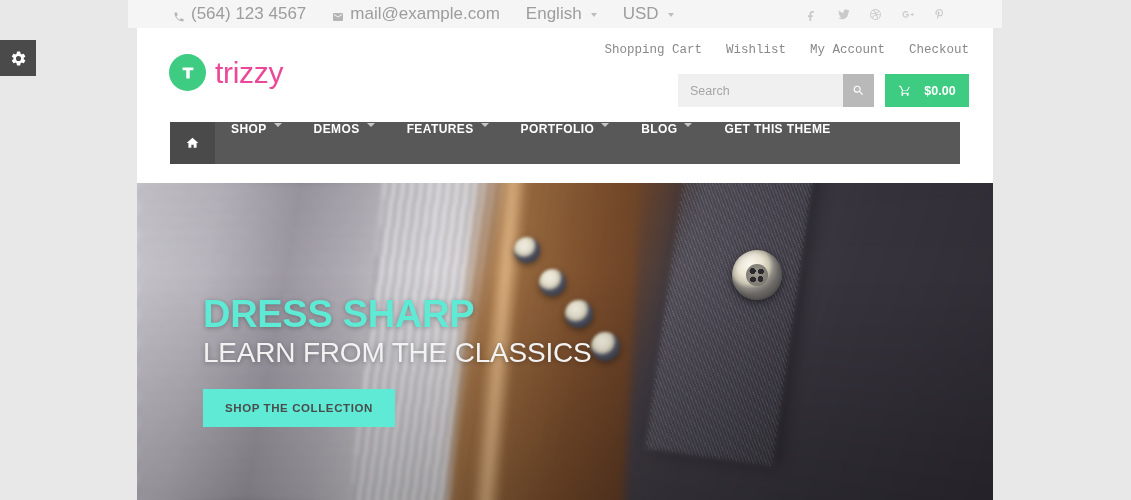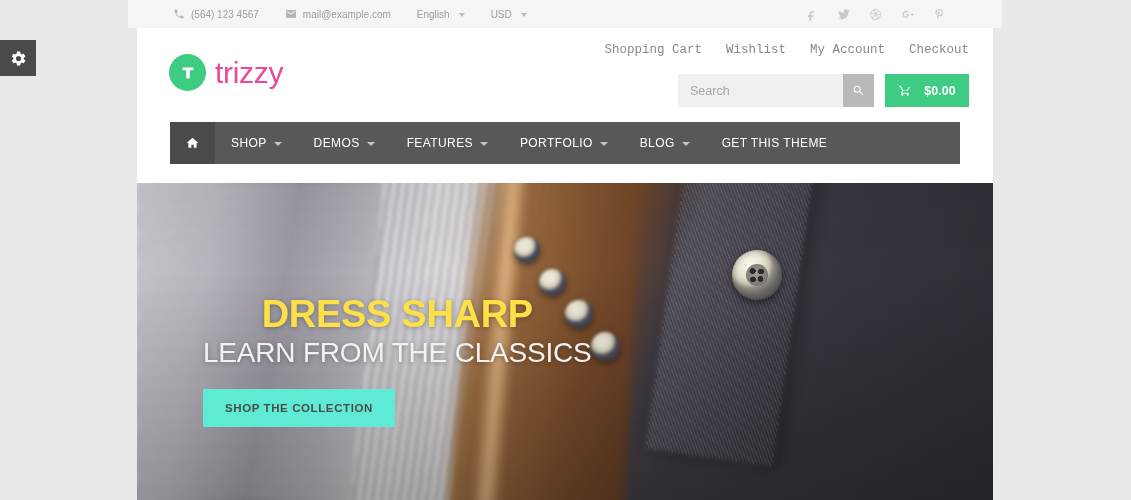--- a/index.html
+++ b/index.html
@@ -35,21 +35,21 @@
 
   
   .topbar {
     position: absolute;
     left: -9px; top: 0;
     width: 874px;
     height: 28px;
     background: #f5f5f5;
     display: flex;
     align-items: center;
-    font-size: 10px;
+    font-size: 17px;
     color: #9a9a9a;
   }
   .topbar-left { display: flex; align-items: center; padding-left: 45px; gap: 0px; }
   .tb-item {
     display: flex; align-items: center; gap: 6px;
     margin-right: 26px;
     white-space: nowrap;
     color: #9d9d9d;
   }
   .tb-item.link { cursor: pointer; }
@@ -150,25 +150,25 @@
     display: flex; align-items: stretch;
   }
   .nav-home {
     width: 45px;
     background: #4a4a4a;
     display: flex; align-items: center; justify-content: center;
     cursor: pointer;
   }
   .nav-home svg { width: 15px; height: 14px; fill: #fff; display:block; }
   .nav-item {
-    display: flex; align-items: center;
+    display: flex; align-items: flex-start;
     padding: 0 16px;
     color: #ffffff;
     font-size: 12px;
-    font-weight: normal;
+    font-weight: bold;
     letter-spacing: 0.4px;
     cursor: pointer;
     white-space: nowrap;
   }
   .caret-w {
     display: inline-block;
     width: 0; height: 0;
     border-left: 4px solid transparent;
     border-right: 4px solid transparent;
     border-top: 4px solid #c5c5c5;
@@ -292,25 +292,24 @@
   }
 
   .hero-content {
     position: absolute;
     left: 66px; top: 112px;
     z-index: 5;
   }
   .hero-title {
     font-size: 38px;
     font-weight: bold;
-    color: #fde047;
+    color: #5eead4;
     letter-spacing: -0.3px;
     text-shadow: 0 1px 5px rgba(0,0,0,0.3);
     line-height: 1.05;
-    text-align: center;
   }
   .hero-sub {
     font-size: 28px;
     font-weight: 400;
     color: #f2f2f2;
     margin-top: 3px;
     letter-spacing: -0.2px;
     text-shadow: 0 1px 5px rgba(0,0,0,0.3);
     line-height: 1.1;
   }

